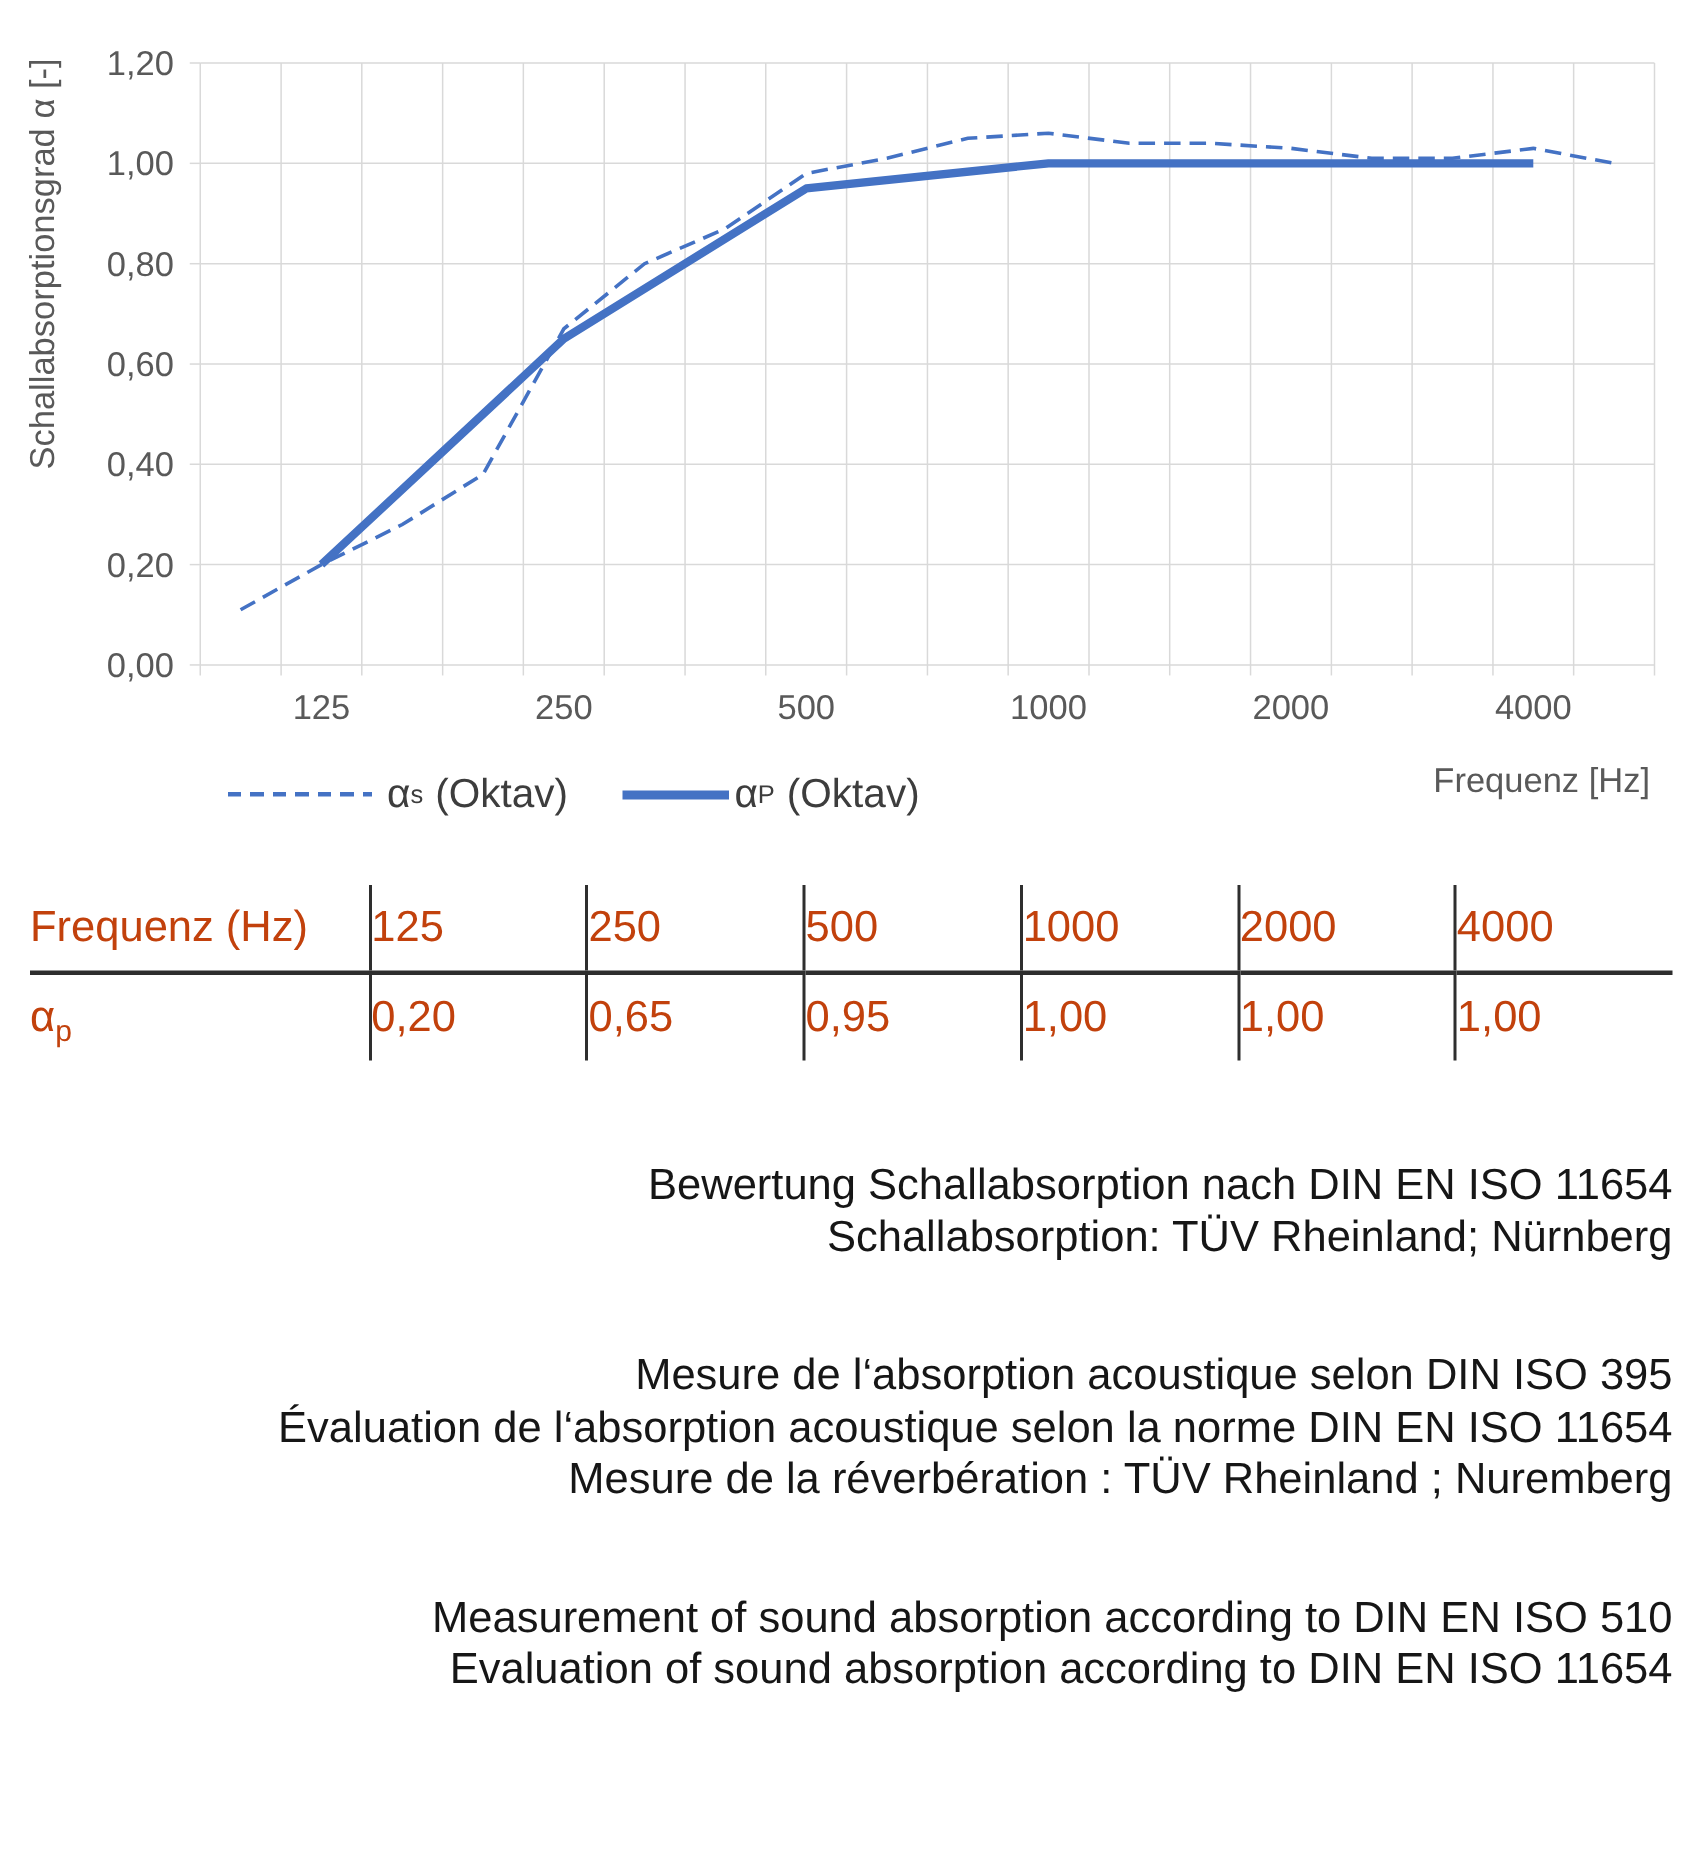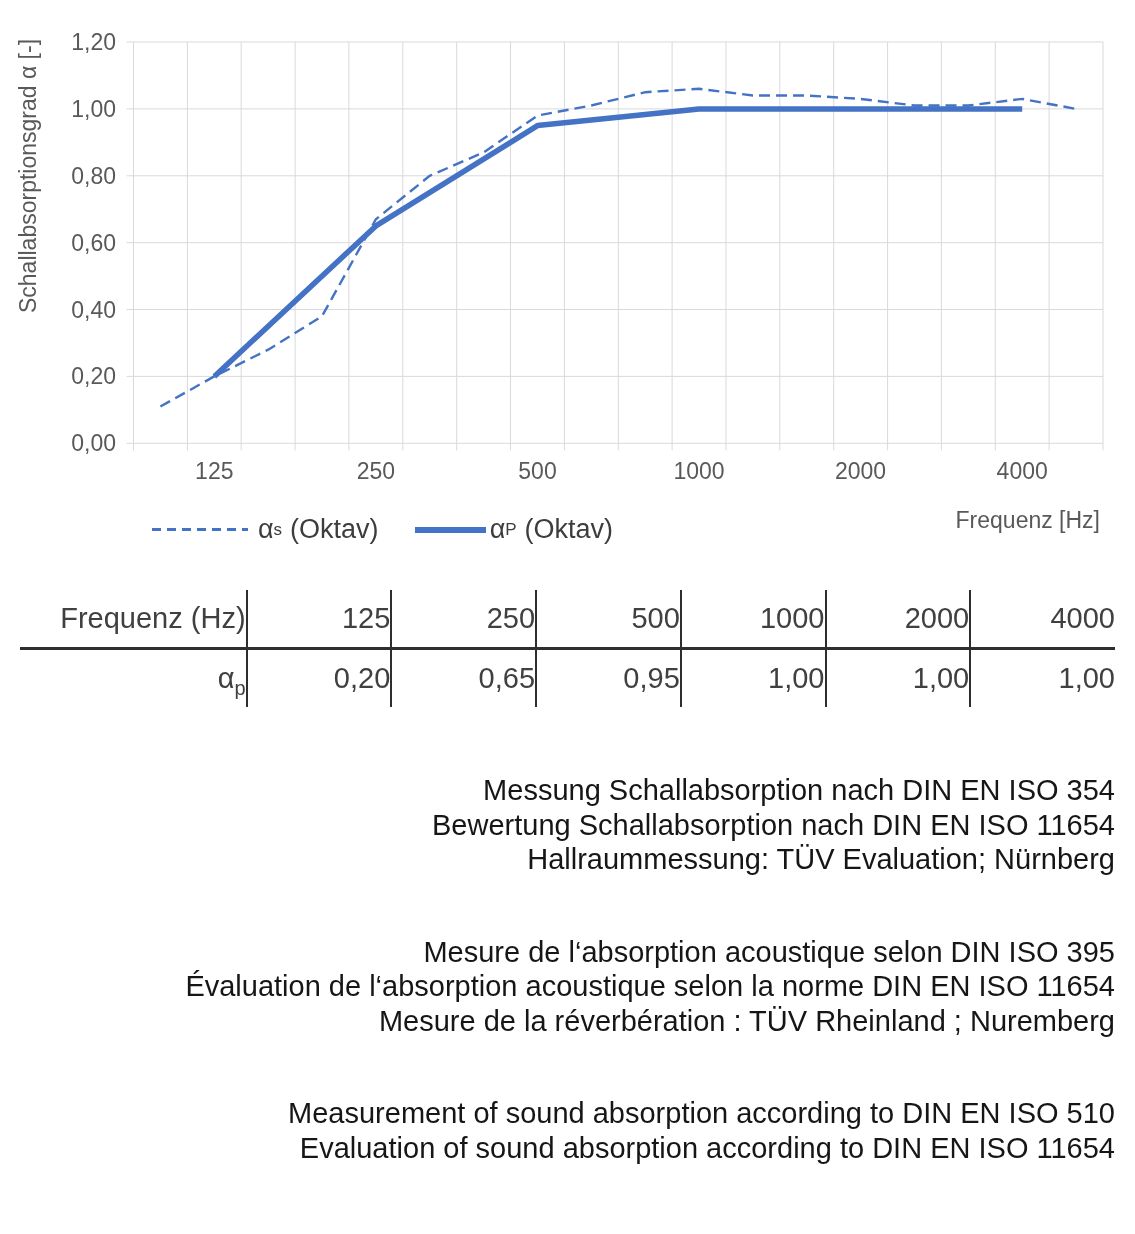--- a/index.html
+++ b/index.html
@@ -16,22 +16,22 @@
   .legend{position:absolute;top:514px;left:152px;display:flex;align-items:center;gap:36px;}
   .legend-item{display:flex;align-items:center;color:#3d3d3d;font-size:27px;}
   .swatch-dashed{width:96px;height:3px;margin-right:10px;
       background:repeating-linear-gradient(90deg,#4472c4 0 9px,transparent 9px 15px);}
   .swatch-solid{width:71px;height:6px;margin-right:4px;background:#4472c4;}
   .legend-item sub{font-size:17px;line-height:0;}
   .lg-rest{margin-left:8px;}
   
   .abs-table-wrap{position:absolute;top:590px;left:20px;width:1095px;}
   table.abs{width:100%;border-collapse:collapse;table-layout:fixed;}
-  table.abs td{height:57px;text-align:right;vertical-align:middle;
-      font-size:29px;color:#404040;padding:0;}
+  table.abs td{height:57px;text-align:left;vertical-align:middle;
+      font-size:29px;color:#c2410c;padding:0;}
   table.abs td:first-child{width:20.6%;}
   table.abs td + td{border-left:2px solid #2e2e2e;}
   table.abs tr.hdr td{border-bottom:3px solid #2e2e2e;}
   table.abs sub{font-size:20px;line-height:0;}
   
   .notes{position:absolute;top:773px;left:0;width:1115px;text-align:right;
       color:#161616;font-size:29px;line-height:34.5px;}
   .note-block{margin:0 0 58px 0;}
 </style>
 </head>
@@ -148,23 +148,22 @@
         <td>1,00</td>
         <td>1,00</td>
         <td>1,00</td>
       </tr>
     </tbody>
       </table>
   </div>
 
   <div class="notes">
     <div class="note-block">
-      <div>Messung Schallabsorption nach DIN EN ISO 354</div>
       <div>Bewertung Schallabsorption nach DIN EN ISO 11654</div>
-      <div>Hallraummessung: TÜV Evaluation; Nürnberg</div>
+      <div>Schallabsorption: TÜV Rheinland; Nürnberg</div>
     </div>
     <div class="note-block">
       <div>Mesure de l‘absorption acoustique selon DIN ISO 395</div>
       <div>Évaluation de l‘absorption acoustique selon la norme DIN EN ISO 11654</div>
       <div>Mesure de la réverbération : TÜV Rheinland ; Nuremberg</div>
     </div>
     <div class="note-block">
       <div>Measurement of sound absorption according to DIN EN ISO 510</div>
       <div>Evaluation of sound absorption according to DIN EN ISO 11654</div>
     </div>

